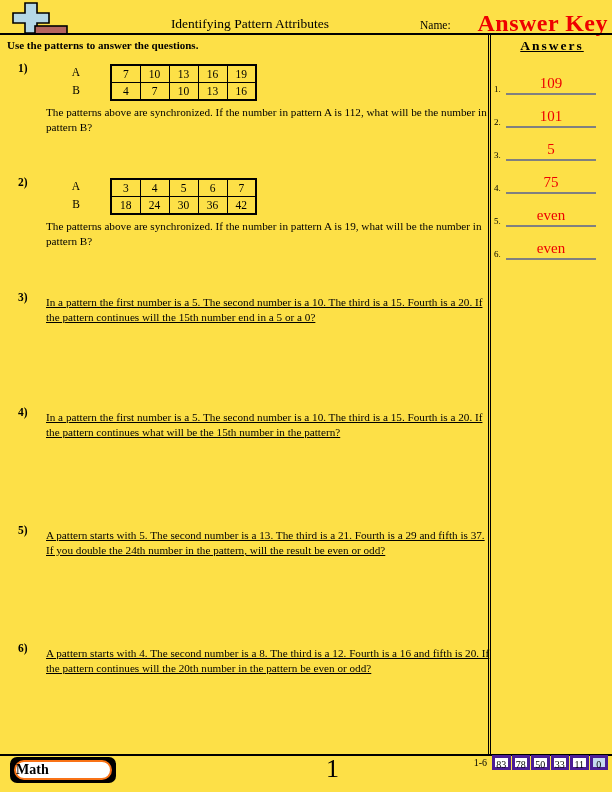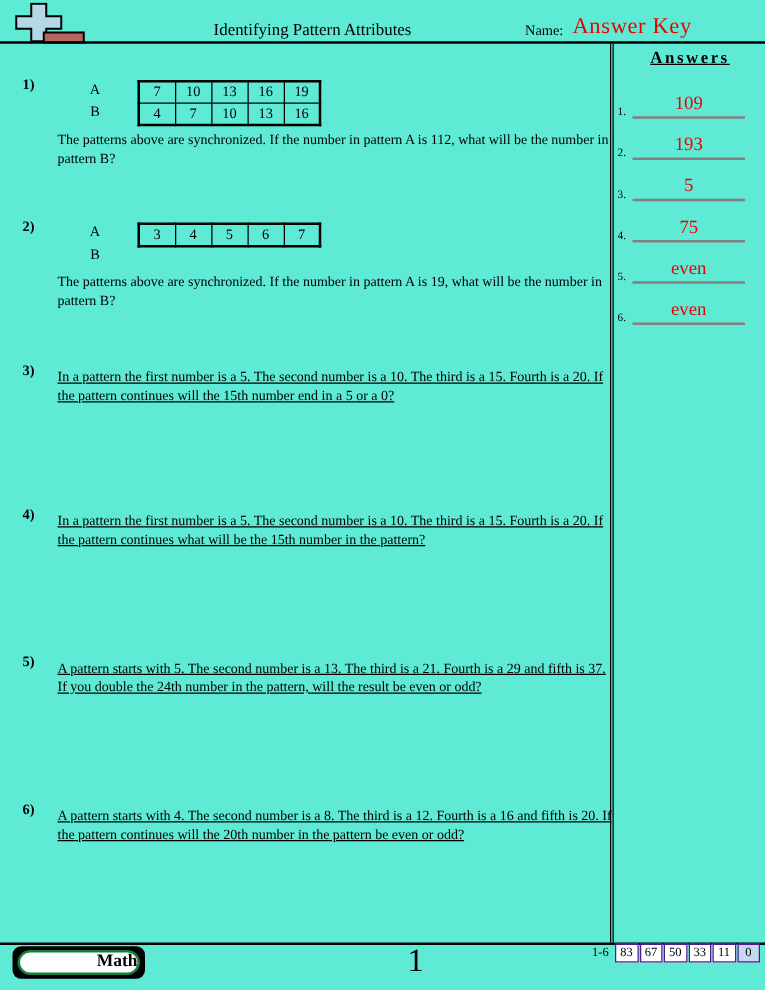--- a/index.html
+++ b/index.html
@@ -1,26 +1,26 @@
 <!DOCTYPE html>
 <html><head>
 <meta charset="utf-8">
 <style>
   * { box-sizing: border-box; }
   html,body { margin:0; padding:0; background:#fff; }
   .page {
-    position:relative; width:612px; height:792px; background:#5eead4;
+    position:relative; width:612px; height:792px; background:#fde047;
     font-family:"Liberation Serif", serif; color:#000; overflow:hidden;
   }
   
   .logo { position:absolute; left:8px; top:2px; }
   .title { position:absolute; left:100px; top:16px; width:300px; text-align:center; font-size:13.5px; }
   .name-label { position:absolute; left:420px; top:19px; font-size:11.5px; }
-  .answer-key { position:absolute; left:458px; top:10px; width:150px; text-align:left;
-                font-size:18px; font-weight:normal; color:#ee0000; letter-spacing:0.5px; }
+  .answer-key { position:absolute; left:458px; top:10px; width:150px; text-align:right;
+                font-size:24px; font-weight:bold; color:#ee0000; letter-spacing:0.5px; }
   .header-rule { position:absolute; left:0; top:33px; width:612px; height:2px; background:#000; }
   .instruction { position:absolute; left:7px; top:39px; font-size:11px; font-weight:bold; }
   
   .divider { position:absolute; left:488px; top:35px; height:719px; width:3px;
              border-left:1px solid #000; border-right:1px solid #000; }
   
   .question { position:absolute; left:0; width:488px; }
   .qnum { position:absolute; left:18px; top:0; font-size:11.5px; font-weight:bold; }
   .qlabels { position:absolute; left:64px; top:2px; width:24px; }
   .qlabels span { display:block; height:17.5px; line-height:17.5px; text-align:center; font-size:11.5px; }
@@ -36,43 +36,44 @@
   .answer-row { position:absolute; left:492px; width:114px; height:22px; }
   .answer-row .anum { position:absolute; left:2px; bottom:1px; font-size:9px; }
   .answer-row .aline { position:absolute; left:14px; right:10px; bottom:0; height:2px; background:#808080; }
   .answer-row .avalue { position:absolute; left:14px; right:10px; bottom:3px; text-align:center;
                         font-size:15px; font-weight:normal; color:#ee0000; }
   
   .footer-rule { position:absolute; left:0; top:754px; width:612px; height:2px; background:#000; }
   .math-badge { position:absolute; left:10px; top:757px; width:106px; height:26px;
                 background:#000; border-radius:7px; }
   .math-pill { position:absolute; left:4px; right:4px; top:3px; bottom:3px; background:#fff;
-               border:2px solid #15803d; border-radius:10px; text-align:right;
+               border:2px solid #f97316; border-radius:10px; text-align:left;
                font-size:14px; font-weight:bold; line-height:16px; }
   .website { position:absolute; left:108px; top:769px; font-size:11.5px;margin-top:32px; }
   .page-num { position:absolute; left:290px; top:754px; width:85px; text-align:center; font-size:26px; }
   .range-label { position:absolute; left:450px; top:757px; width:37px; text-align:right; font-size:10px; }
   .score-boxes { position:absolute; left:492px; top:755px; display:flex; gap:1px; }
-  .score-box { width:18.5px; height:15px; border:1px solid #4c1d95; background:#fff;
+  .score-box { width:18.5px; height:15px; border:3px solid #4c1d95; background:#fff;
                text-align:center; font-size:10px; line-height:13px; }
   .score-box.highlight { background:#c6d9f1; }
 </style>
 </head>
 <body>
 
 <div class="page">
 
   <svg class="logo" width="64" height="34" viewBox="0 0 64 34">
     <path d="M17,1 h12 v10 h12 v10 h-12 v10 h-12 v-10 h-12 v-10 h12 z" fill="#b5d8e6" stroke="#000" stroke-width="1.6"></path>
     <rect x="27" y="24" width="32" height="8" fill="#b5655e" stroke="#000" stroke-width="1.6"></rect>
   </svg>
   <div class="title">Identifying Pattern Attributes</div>
   <span class="name-label">Name:</span>
   <span class="answer-key">Answer Key</span>
   <div class="header-rule"></div>
+  <div class="instruction">Use the patterns to answer the questions.</div>
 
   <div class="divider"></div>
 
   <section class="question q-with-table" style="top:62px;">
     <span class="qnum">1)</span>
     <div class="qlabels">
       <span>A</span>
       <span>B</span>
     </div>
     <table class="ptable">
@@ -104,20 +105,27 @@
     </div>
     <table class="ptable">
       <tbody>
           <tr>
         <td>3</td>
         <td>4</td>
         <td>5</td>
         <td>6</td>
         <td>7</td>
       </tr>
+      <tr>
+        <td>18</td>
+        <td>24</td>
+        <td>30</td>
+        <td>36</td>
+        <td>42</td>
+      </tr>
     </tbody>
       </table>
     <p class="qtext">The patterns above are synchronized. If the number in pattern A is 19, what will be the number in pattern B?</p>
   </section>
 
   <section class="question q-text-only" style="top:291px;">
     <span class="qnum">3)</span>
     <p class="qtext">In a pattern the first number is a 5. The second number is a 10. The third is a 15. Fourth is a 20. If the pattern continues will the 15th number end in a 5 or a 0?</p>
   </section>
 
@@ -138,21 +146,21 @@
 
   <div class="answers-header">Answers</div>
 
   <div class="answer-row" style="top:73px;">
     <span class="anum">1.</span>
     <span class="avalue">109</span>
     <div class="aline"></div>
   </div>
   <div class="answer-row" style="top:106px;">
     <span class="anum">2.</span>
-    <span class="avalue">193</span>
+    <span class="avalue">101</span>
     <div class="aline"></div>
   </div>
   <div class="answer-row" style="top:139px;">
     <span class="anum">3.</span>
     <span class="avalue">5</span>
     <div class="aline"></div>
   </div>
   <div class="answer-row" style="top:172px;">
     <span class="anum">4.</span>
     <span class="avalue">75</span>
@@ -171,20 +179,20 @@
 
   <div class="footer-rule"></div>
   <div class="math-badge">
     <div class="math-pill">Math</div>
   </div>
   <span class="website">www.CommonCoreSheets.com</span>
   <span class="page-num">1</span>
   <span class="range-label">1-6</span>
   <div class="score-boxes">
     <span class="score-box">83</span>
-    <span class="score-box">67</span>
+    <span class="score-box">78</span>
     <span class="score-box">50</span>
     <span class="score-box">33</span>
     <span class="score-box">11</span>
     <span class="score-box highlight">0</span>
   </div>
 
 </div>
 
 </body></html>

